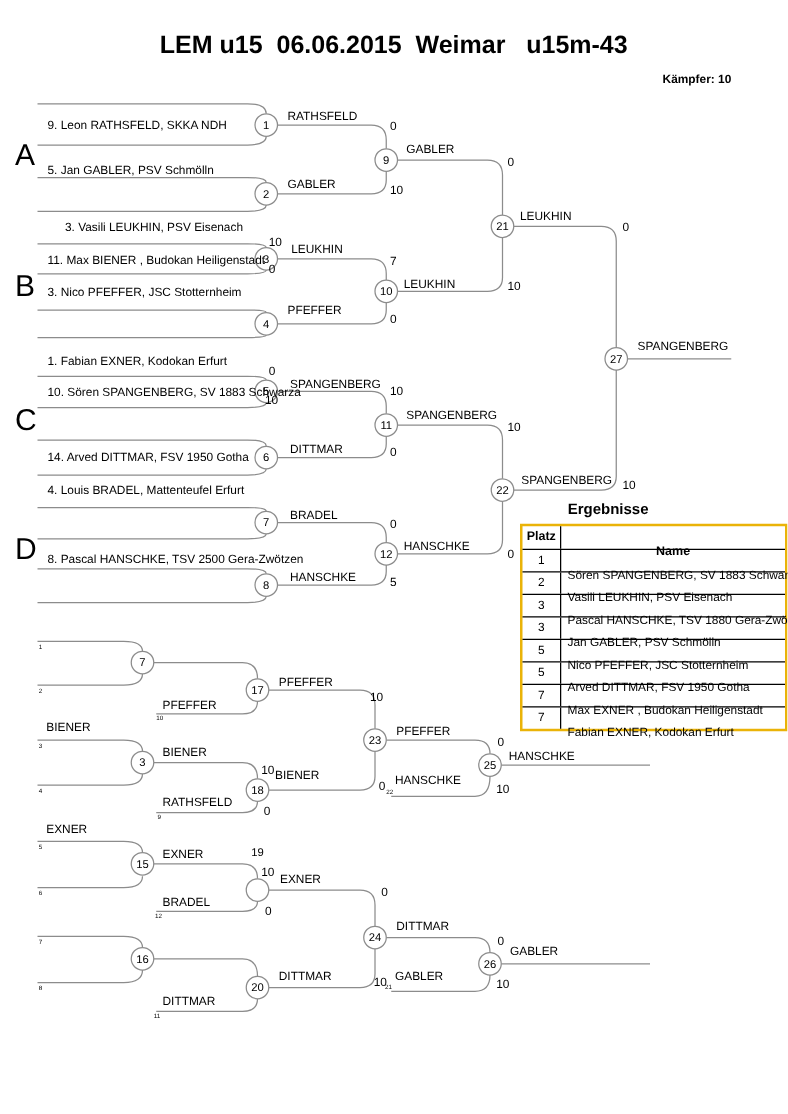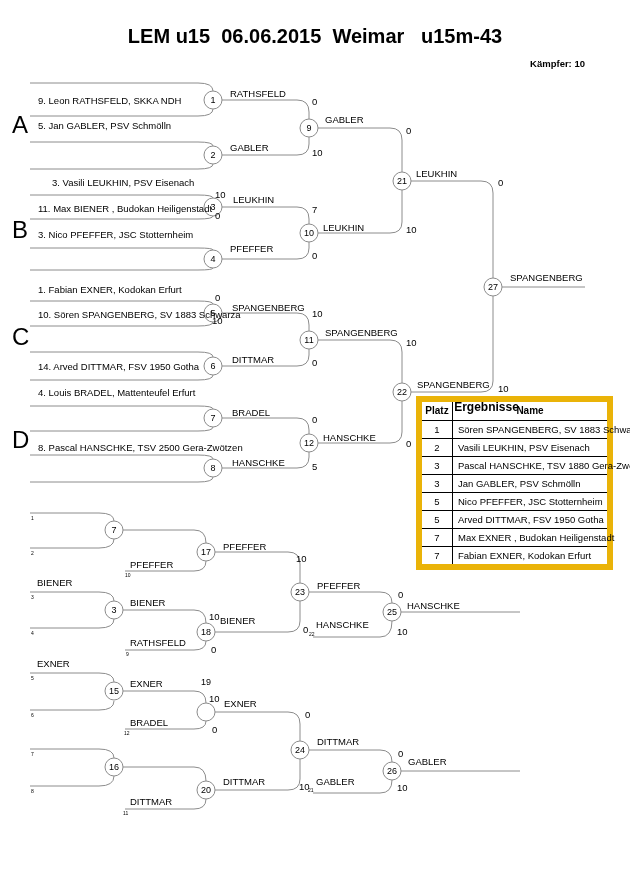--- a/index.html
+++ b/index.html
@@ -11,27 +11,27 @@
   .t { position:absolute; white-space:nowrap; font-size:9.5px; line-height:11px; }
   .tiny { position:absolute; white-space:nowrap; font-size:5px; line-height:6px; }
   .grp { position:absolute; font-size:24px; line-height:24px; font-weight:normal; }
   .cnum { position:absolute; width:18px; text-align:center; font-size:9px; line-height:12px; }
   #title { position:absolute; left:0; top:25px; width:630px; text-align:center;
            font-size:20px; font-weight:bold; white-space:pre; }
   #fighters { position:absolute; left:450px; top:58px; width:135px; text-align:right;
               font-size:9.5px; font-weight:bold; }
   #res-heading { position:absolute; left:392px; top:400px; width:189px; text-align:center;
                  font-size:12px; font-weight:bold; }
-  #results { position:absolute; left:416px; top:396px; width:197px;
-             border:6px solid #eab308; background:transparent; }
+  #results { position:absolute; left:416px; top:419px; width:214px;
+             border:2px solid #eab308; background:transparent; }
   .res-row { display:flex; height:18px; line-height:17px; border-top:1px solid #000; }
   .res-row.hdr { border-top:none; font-weight:bold; }
   .res-platz { width:31px; flex:0 0 31px; border-right:1px solid #000; text-align:center;
                font-size:9.5px; }
-  .res-name { padding-left:5px; font-size:9.5px; white-space:nowrap; overflow:visible; }
+  .res-name { padding-left:5px; font-size:9.5px; white-space:nowrap; overflow:visible;margin-top:12px; }
   .res-row.hdr .res-platz { font-size:10px; }
   .res-row.hdr .res-name { font-size:10px; text-align:center; flex:1; padding-left:0; }
 </style>
 </head>
 <body>
 
 <div id="page">
 
   <div id="title">LEM u15  06.06.2015  Weimar   u15m-43</div>
   <div id="fighters">Kämpfer: 10</div>
@@ -134,21 +134,21 @@
         <circle cx="392" cy="771" r="9"></circle>
     </g>
   </svg>
 
   <span class="grp" style="left:12px;top:113px">A</span>
   <span class="grp" style="left:12px;top:218px">B</span>
   <span class="grp" style="left:12px;top:325px">C</span>
   <span class="grp" style="left:12px;top:428px">D</span>
 
   <span class="t" style="left:38px;top:95px">9. Leon RATHSFELD, SKKA NDH</span>
-  <span class="t" style="left:38px;top:120px">5. Jan GABLER, PSV Schmölln</span>
+  <span class="t" style="left:38px;top:131px">5. Jan GABLER, PSV Schmölln</span>
   <span class="t" style="left:52px;top:177px">3. Vasili LEUKHIN, PSV Eisenach</span>
   <span class="t" style="left:38px;top:203px">11. Max BIENER , Budokan Heiligenstadt</span>
   <span class="t" style="left:38px;top:229px">3. Nico PFEFFER, JSC Stotternheim</span>
   <span class="t" style="left:38px;top:284px">1. Fabian EXNER, Kodokan Erfurt</span>
   <span class="t" style="left:38px;top:309px">10. Sören SPANGENBERG, SV 1883 Schwarza</span>
   <span class="t" style="left:38px;top:361px">14. Arved DITTMAR, FSV 1950 Gotha</span>
   <span class="t" style="left:38px;top:387px">4. Louis BRADEL, Mattenteufel Erfurt</span>
   <span class="t" style="left:38px;top:442px">8. Pascal HANSCHKE, TSV 2500 Gera-Zwötzen</span>
 
   <span class="cnum" style="left:204px;top:94px">1</span>

